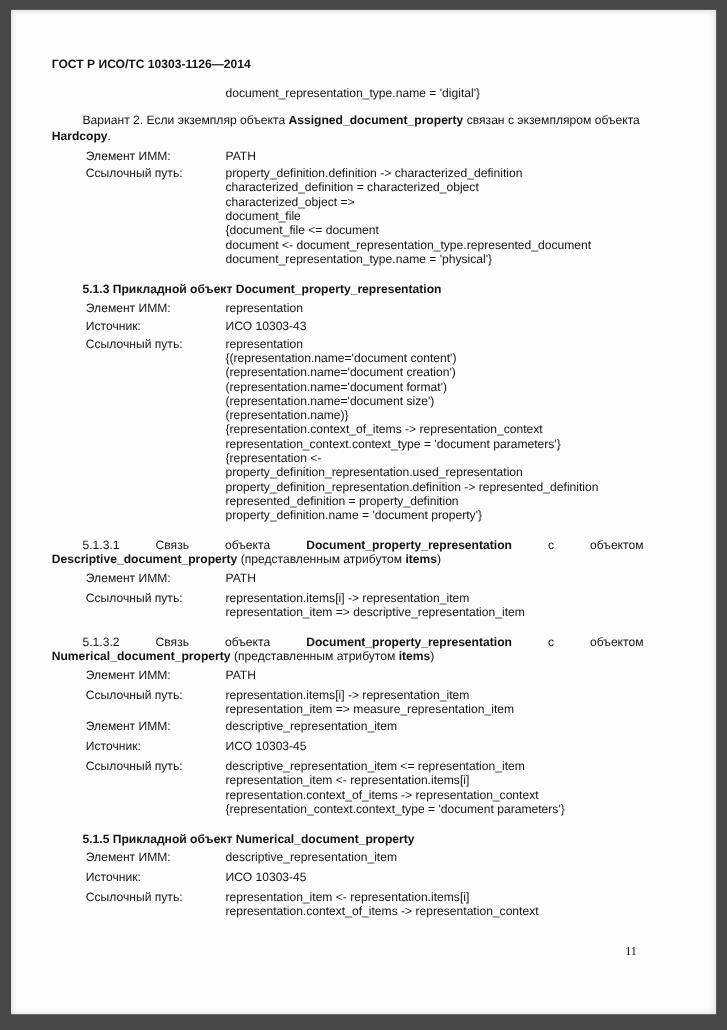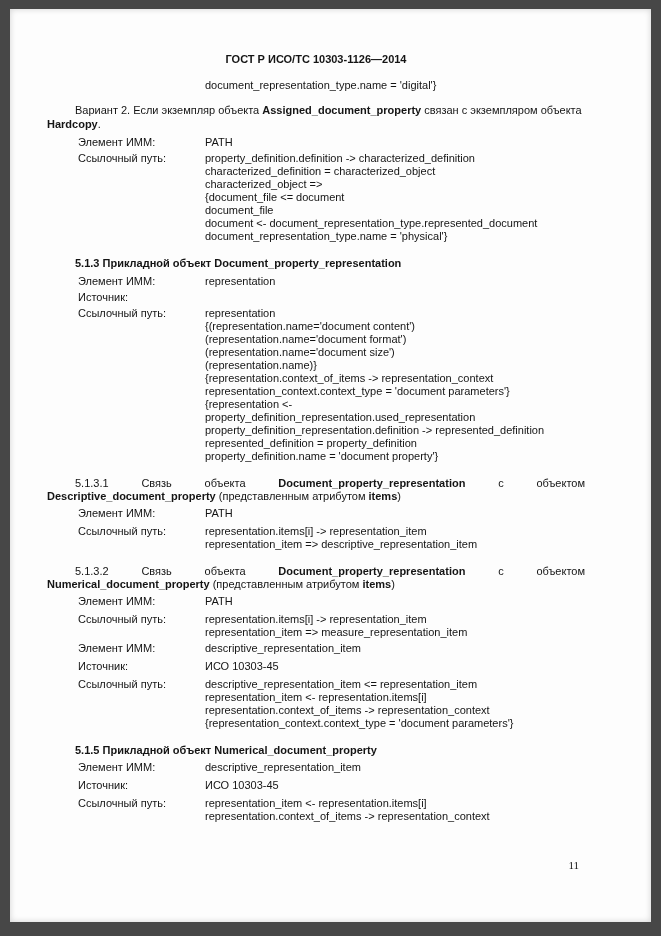--- a/index.html
+++ b/index.html
@@ -13,21 +13,21 @@
     overflow:hidden;
   }
   .page {
     position:absolute;
     left:10px; top:9px; right:10px; bottom:14px;
     background:#fdfdfd;
     padding:44px 66px 30px 37px;
     box-shadow: inset 0 0 6px rgba(0,0,0,0.18);
     line-height:13px;
   }
-  .header { text-align:center; font-weight:bold; }
+  .header { text-align:left; font-weight:bold; }
   .cont-line { margin-left:158px; margin-top:13px; }
   .para { margin-top:12px; text-indent:28px; line-height:13.5px; }
   .para b, .subhead b { font-weight:bold; }
   .kv { display:flex; align-items:flex-start; margin-top:3px; }
   .kv-label { flex:0 0 127px; margin-left:31px; }
   .kv-value { flex:1; }
   .kv-gap { margin-top:5px; }
   .code-line { line-height:13px; }
   .sect { font-size:11px; font-weight:bold; margin:14px 0 4px 28px; line-height:13.5px; }
   .subhead {
@@ -53,40 +53,42 @@
   <div class="kv kv-gap">
     <div class="kv-label">Элемент ИММ:</div>
     <div class="kv-value">PATH</div>
   </div>
   <div class="kv">
     <div class="kv-label">Ссылочный путь:</div>
     <div class="kv-value">
         <div class="code-line">property_definition.definition -&gt; characterized_definition</div>
         <div class="code-line">characterized_definition = characterized_object</div>
         <div class="code-line">characterized_object =&gt;</div>
+        <div class="code-line">document_file</div>
         <div class="code-line">{document_file &lt;= document</div>
-        <div class="code-line">document_file</div>
         <div class="code-line">document &lt;- document_representation_type.represented_document</div>
         <div class="code-line">document_representation_type.name = 'physical'}</div>
       </div>
   </div>
 
   <h3 class="sect">5.1.3 Прикладной объект Document_property_representation</h3>
   <div class="kv">
     <div class="kv-label">Элемент ИММ:</div>
     <div class="kv-value">representation</div>
   </div>
   <div class="kv">
     <div class="kv-label">Источник:</div>
+    <div class="kv-value">ИСО 10303-43</div>
   </div>
   <div class="kv">
     <div class="kv-label">Ссылочный путь:</div>
     <div class="kv-value">
         <div class="code-line">representation</div>
         <div class="code-line">{(representation.name='document content')</div>
+        <div class="code-line">(representation.name='document creation')</div>
         <div class="code-line">(representation.name='document format')</div>
         <div class="code-line">(representation.name='document size')</div>
         <div class="code-line">(representation.name)}</div>
         <div class="code-line">{representation.context_of_items -&gt; representation_context</div>
         <div class="code-line">representation_context.context_type = 'document parameters'}</div>
         <div class="code-line">{representation &lt;-</div>
         <div class="code-line">property_definition_representation.used_representation</div>
         <div class="code-line">property_definition_representation.definition -&gt; represented_definition</div>
         <div class="code-line">represented_definition = property_definition</div>
         <div class="code-line">property_definition.name = 'document property'}</div>

